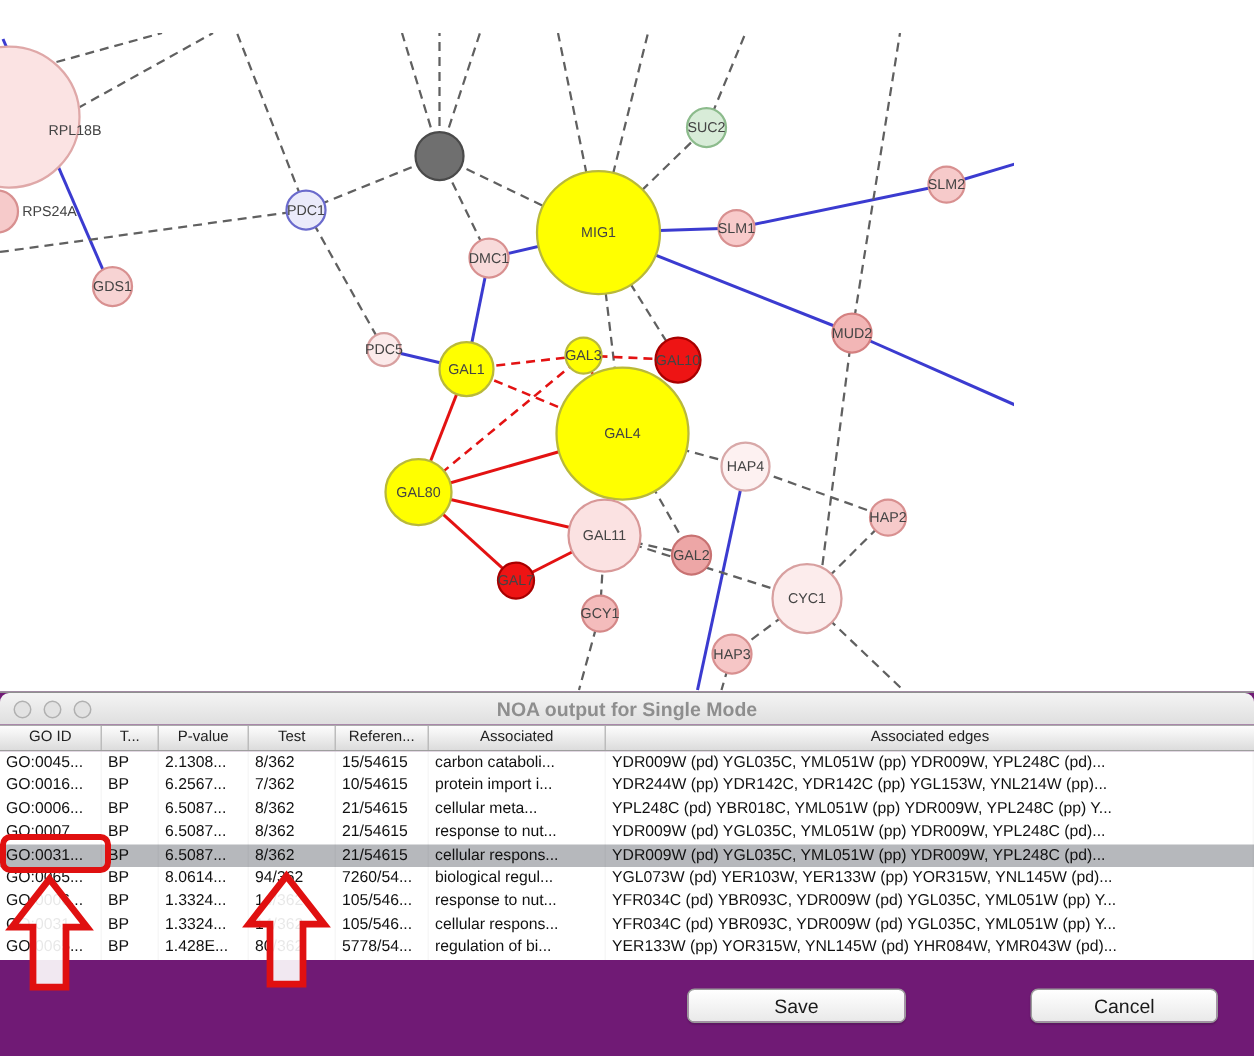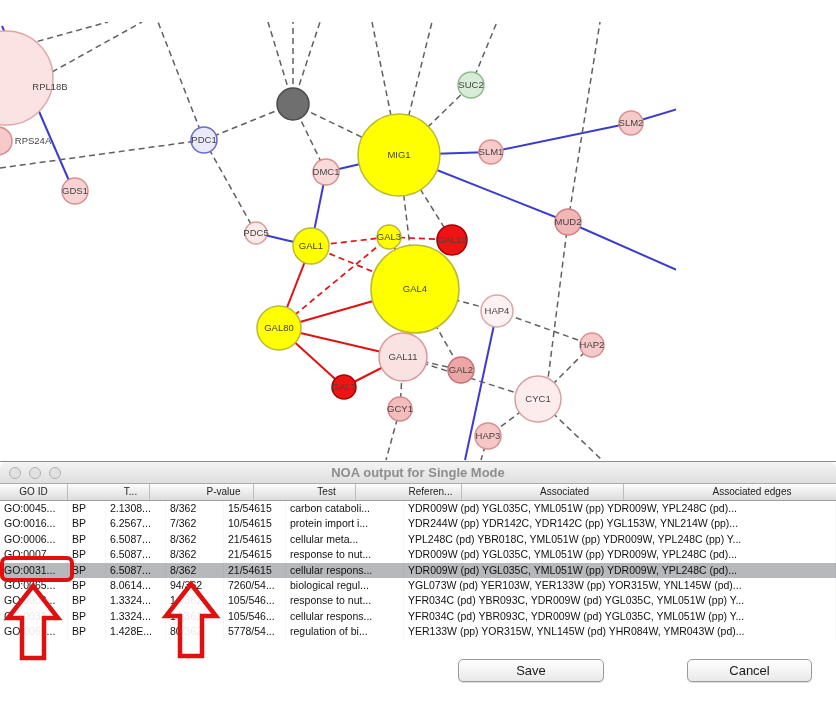--- a/index.html
+++ b/index.html
@@ -1,20 +1,20 @@
 <!DOCTYPE html>
 <html><head>
 <meta charset="utf-8">
 <style>
   html,body{margin:0;padding:0;}
   body{width:836px;height:704px;position:relative;overflow:hidden;background:#e4e4e4;
        font-family:"Liberation Sans",sans-serif;}
   .window{position:absolute;left:0;width:836px;}
   #top-window{top:0;height:461px;background:#fff;}
-  #bottom-window{top:461px;height:243px;background:#ffffff;border-top:1px solid #8f8f8f;box-sizing:border-box;}
+  #bottom-window{top:461px;height:243px;background:#701a75;border-top:1px solid #8f8f8f;box-sizing:border-box;}
   .titlebar{height:22px;background:linear-gradient(#efefef,#d0d0d0);border-bottom:1px solid #9a9a9a;
             position:relative;border-radius:6px 6px 0 0;box-sizing:border-box;}
   #bottom-window .titlebar{background:linear-gradient(#f4f4f4,#dfdfdf);border-bottom:1px solid #ababab;}
   .traffic{position:absolute;left:9px;top:5px;display:flex;gap:8px;}
   .light{width:12px;height:12px;border-radius:50%;box-sizing:border-box;}
   .light.red{background:#fc5b57;border:1px solid #d94c44;}
   .light.yellow{background:#fdbc40;border:1px solid #d8a038;}
   .light.green{background:#34c84a;border:1px solid #2ca73e;}
   .light.gray{background:#e2e2e2;border:1px solid #b0b0b0;}
   .title{position:absolute;left:70px;right:70px;top:0;height:22px;line-height:21px;text-align:center;
@@ -22,21 +22,21 @@
   #bottom-window .title{color:#8e8e8e;}
   #network-canvas{position:absolute;top:22px;left:0;width:676px;height:439px;background:#fff;overflow:hidden;}
   svg{display:block;}
   .edge{fill:none;}
   .edge.pp{stroke:#3b3bd0;stroke-width:2;}
   .edge.pd{stroke:#606060;stroke-width:1.5;stroke-dasharray:6 4;}
   .edge.red{stroke:#e31212;stroke-width:2;}
   .edge.rd{stroke:#e31212;stroke-width:1.7;stroke-dasharray:6 4;}
   .node-label{font-size:9.5px;fill:#444;text-anchor:middle;font-family:"Liberation Sans",sans-serif;}
   #results-table{position:absolute;top:22px;left:0;right:0;}
-  .thead{display:flex;height:17px;background:linear-gradient(#fdfdfd,#dcdcdc);border-bottom:1px solid #9e9e9e;box-sizing:border-box;gap:44px;}
+  .thead{display:flex;height:17px;background:linear-gradient(#fdfdfd,#dcdcdc);border-bottom:1px solid #9e9e9e;box-sizing:border-box;}
   .th{font-size:10px;color:#222;text-align:center;line-height:16px;border-right:1px solid #bcbcbc;
       box-sizing:border-box;white-space:nowrap;overflow:hidden;flex:0 0 auto;}
   .th:last-child{flex:1;border-right:none;}
   .tbody{background:#fff;}
   .tr{display:flex;height:15.4px;background:#fff;}
   .tr.selected{background:#b6b8bc;}
   .td{font-size:10.5px;line-height:15.4px;color:#111;padding-left:4px;box-sizing:border-box;
       white-space:nowrap;overflow:hidden;flex:0 0 auto;border-right:1px solid rgba(0,0,0,0.03);}
   .td:last-child{flex:1;}
   .btn{position:absolute;height:23px;border:1px solid #9b9b9b;border-radius:5px;

